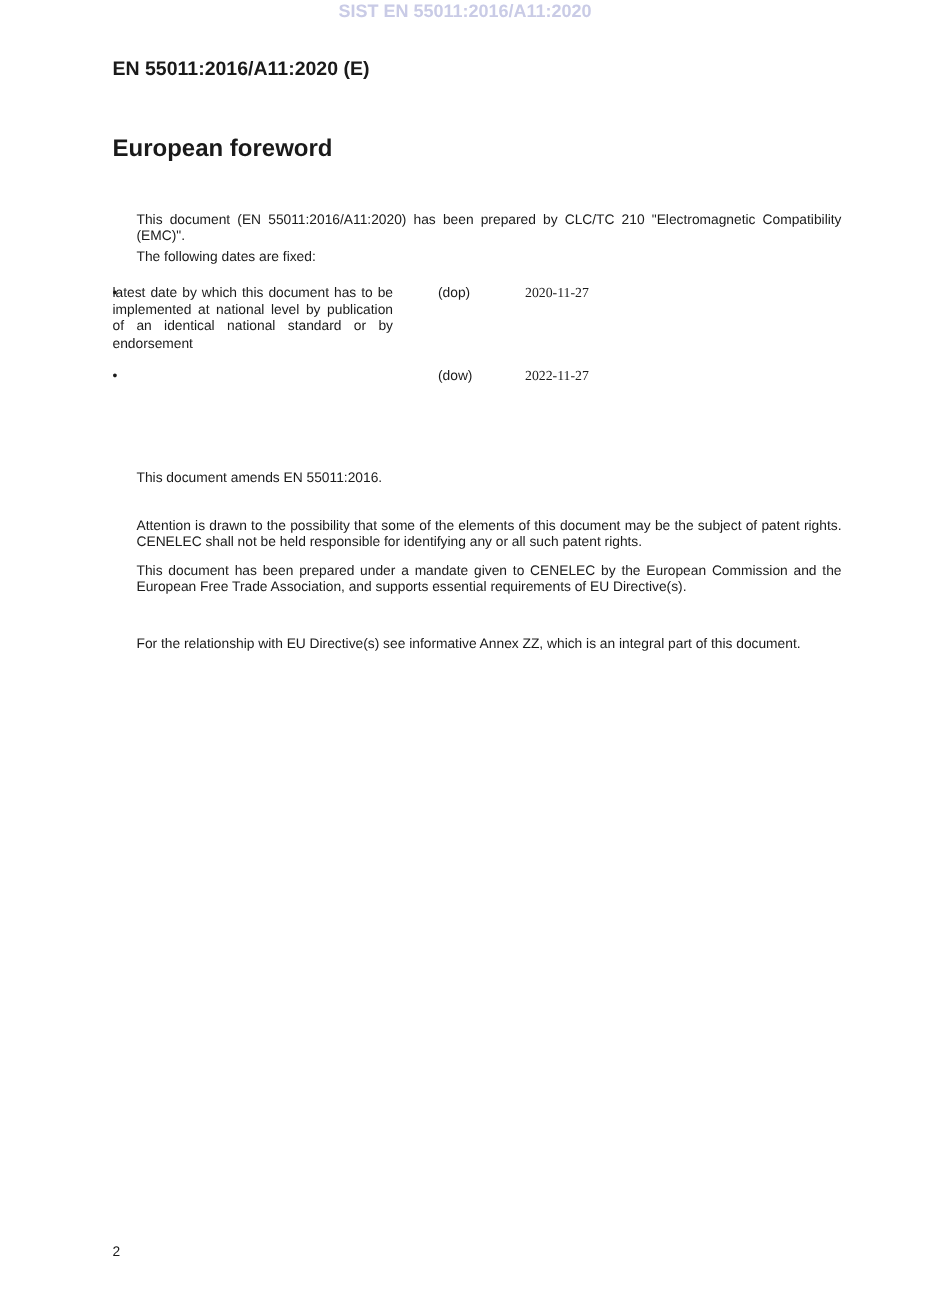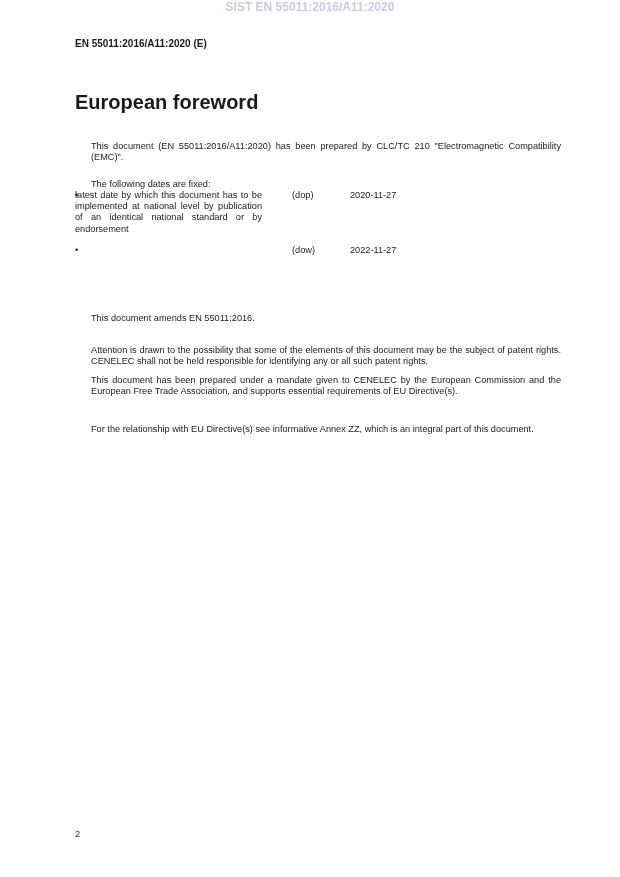--- a/index.html
+++ b/index.html
@@ -1,42 +1,42 @@
 <!DOCTYPE html>
 <html><head>
 <meta charset="utf-8">
 <style>
   html, body { margin: 0; padding: 0; background: #ffffff; }
   body { width: 620px; height: 877px; position: relative; overflow: hidden;
          font-family: "Liberation Sans", sans-serif; color: #1a1a1a; }
   .watermark { position: absolute; top: 0; left: 0; width: 620px; text-align: center;
                font-size: 12px; font-weight: bold; color: #c9cbe6; line-height: 14px; }
-  .header-ref { position: absolute; top: 38px; left: 75px; font-size: 10px; font-weight: bold; }
-  .title { position: absolute; top: 91px; left: 75px; font-size: 20px; font-weight: bold; margin: 0; }
+  .header-ref { position: absolute; top: 38px; left: 75px; font-size: 13px; font-weight: bold; }
+  .title { position: absolute; top: 91px; left: 75px; font-size: 16px; font-weight: bold; margin: 0; }
   .para { position: absolute; left: 75px; width: 470px; font-size: 9.2px; line-height: 11.2px;
           text-align: justify; margin: 16px; }
   .date-row { position: absolute; left: 75px; width: 400px; font-size: 9.2px; line-height: 11.2px; }
   .bullet { position: absolute; left: 0; top: 0; }
   .bullet-text { position: absolute; left: 0; width: 187px; text-align: justify; text-align-last: left; }
   .abbr { position: absolute; left: 217px; }
-  .date { position: absolute; left: 275px; }
+  .date { position: absolute; left: 275px; font-family: Liberation Serif, serif; }
   .page-num { position: absolute; top: 829px; left: 75px; font-size: 9.2px; }
 </style>
 </head>
 <body>
 
 <div class="watermark">SIST EN 55011:2016/A11:2020</div>
 
 <div class="header-ref">EN 55011:2016/A11:2020 (E)</div>
 
 <h1 class="title">European foreword</h1>
 
 <p class="para" style="top:125px;">This document (EN 55011:2016/A11:2020) has been prepared by CLC/TC 210 "Electromagnetic Compatibility (EMC)".</p>
 
-<p class="para" style="top:163px;">The following dates are fixed:</p>
+<p class="para" style="top:150px;">The following dates are fixed:</p>
 
 <div class="date-row" style="top:190px; height:46px;">
   <span class="bullet">•</span>
   <span class="bullet-text">latest date by which this document has to be implemented at national level by publication of an identical national standard or by endorsement</span>
   <span class="abbr">(dop)</span>
   <span class="date">2020-11-27</span>
 </div>
 
 <div class="date-row" style="top:245px; height:34px;">
   <span class="bullet">•</span>

